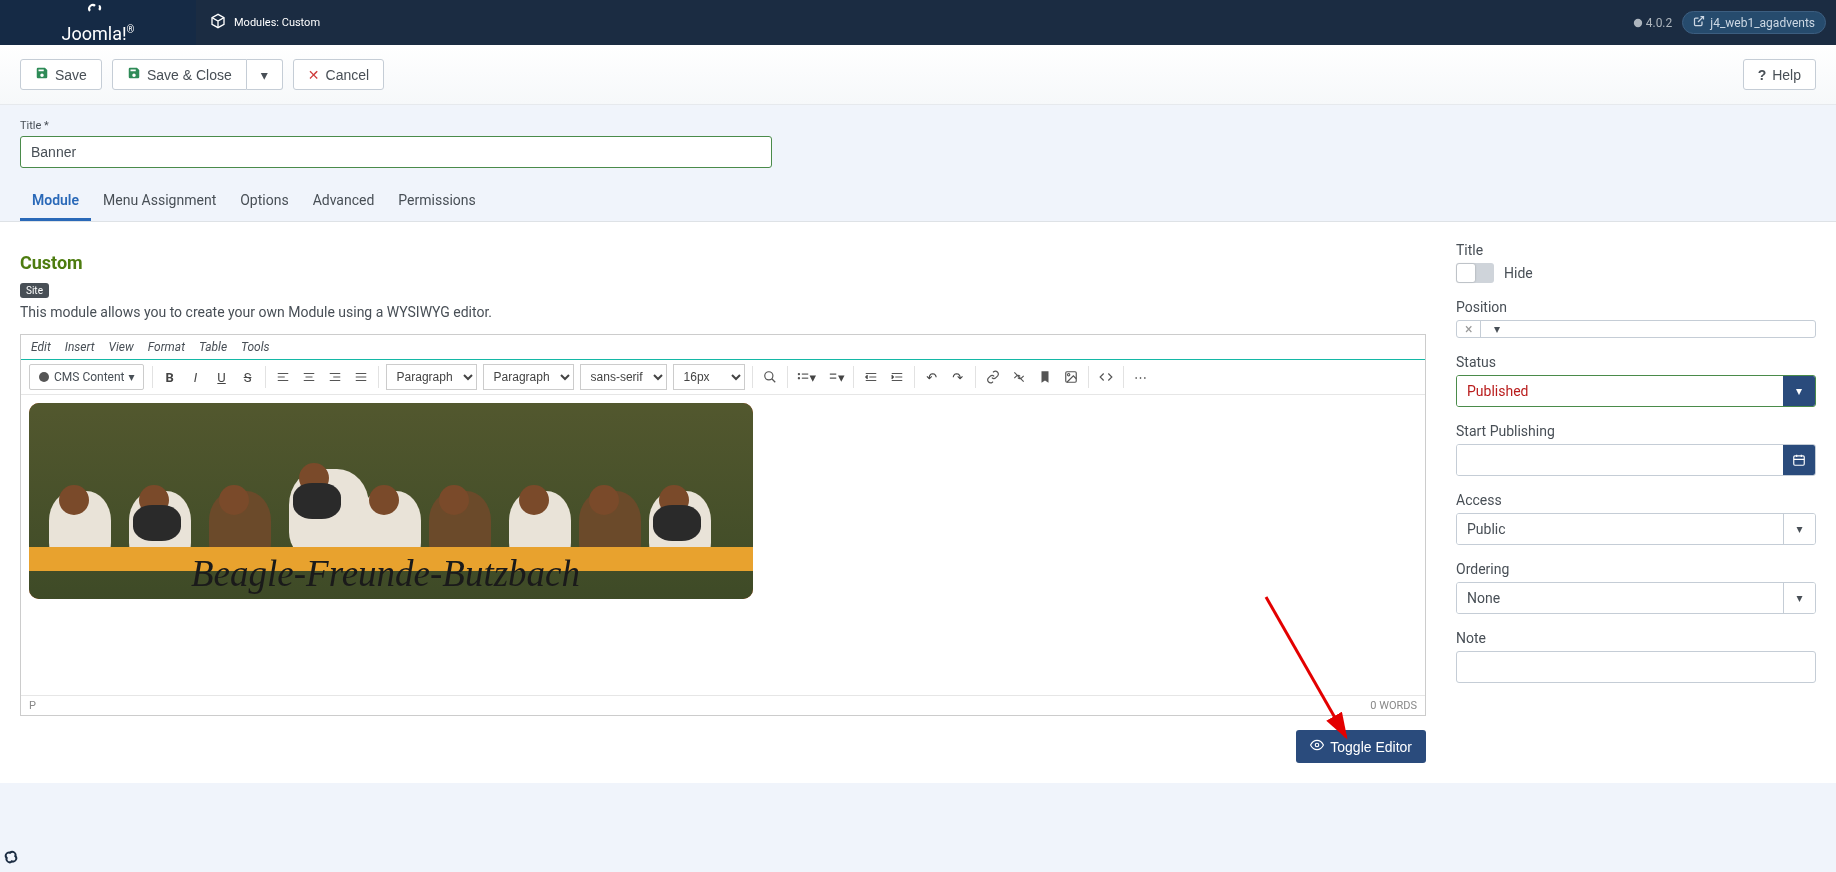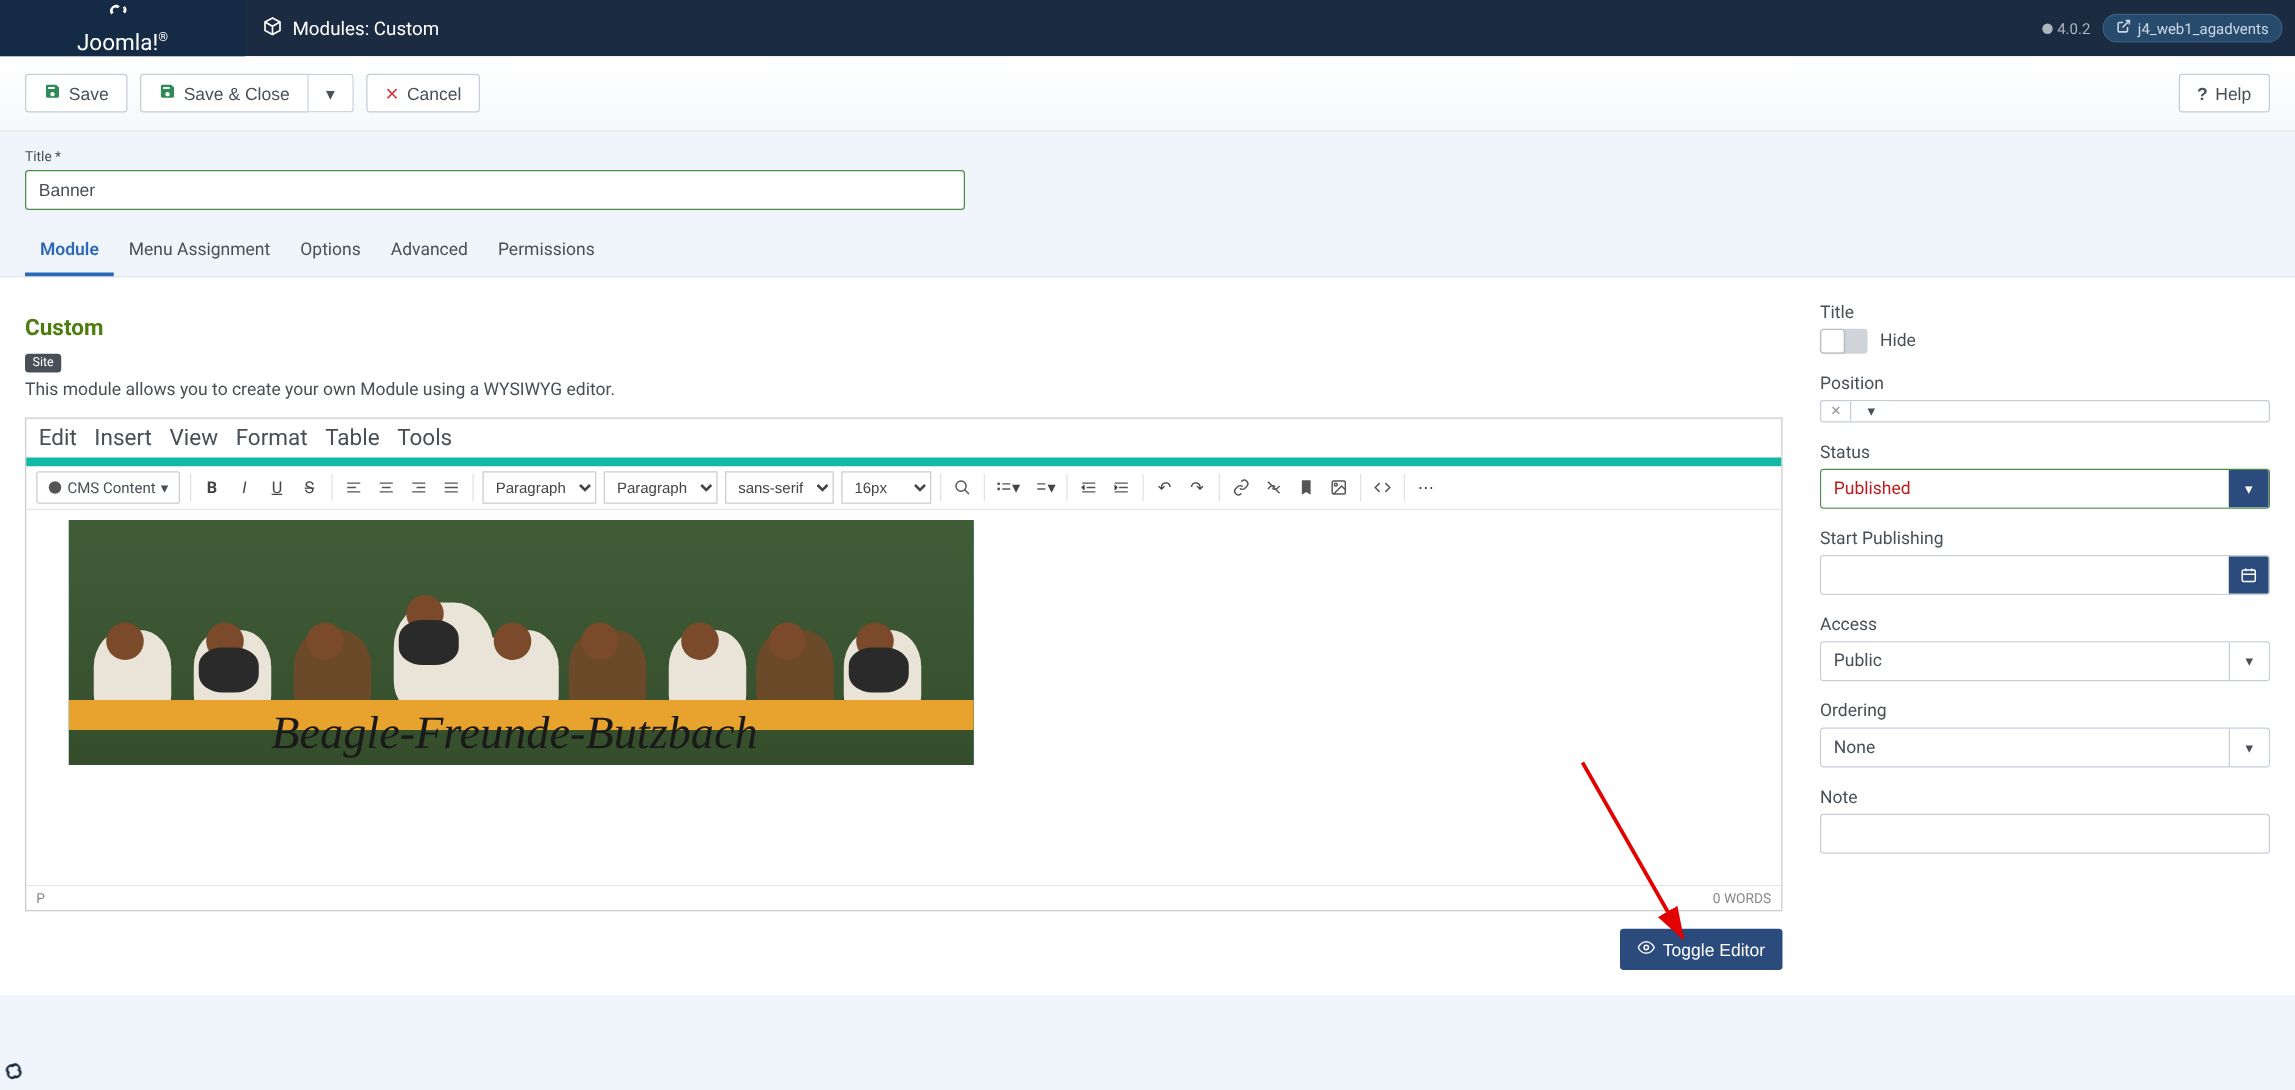--- a/index.html
+++ b/index.html
@@ -3,21 +3,21 @@
 <meta charset="utf-8">
 <style>
 * { box-sizing: border-box; margin: 0; padding: 0; }
 body { font-family: -apple-system, BlinkMacSystemFont, "Segoe UI", Roboto, Arial, sans-serif; font-size: 14px; color: #484f56; background: #f0f4fb; }
 
 
 .topbar { background: #1b2c42; height: 45px; display: flex; align-items: center; color: #fff; }
 .brand-area { background: #152a45; width: 196px; height: 45px; display: flex; align-items: center; padding: 0 14px; flex-direction: column; }
 .brand-text { font-size: 18px; font-weight: 400; letter-spacing: 0; }
 .brand-text sup { font-size: 10px; }
-.topbar-title { display: flex; align-items: center; gap: 8px; padding: 0 14px; font-size: 15px; }
+.topbar-title { display: flex; align-items: center; gap: 8px; padding: 0 14px; font-size: 11px; }
 .topbar-right { margin-left: auto; display: flex; align-items: center; gap: 10px; padding-right: 10px; font-size: 12px; color: #adb5bd; }
 .site-badge { background: #264b6d; border: 1px solid #3c5e80; border-radius: 14px; padding: 3px 10px; display: flex; align-items: center; gap: 5px; font-size: 12px; color: #cdd8e4; }
 
 
 .toolbar { background: linear-gradient(#fff, #f6f8fa); padding: 14px 20px; display: flex; gap: 10px; border-bottom: 1px solid #e6e9ed; }
 .btn { display: inline-flex; align-items: center; gap: 6px; border: 1px solid #c5cdd6; background: #fff; padding: 6px 14px; border-radius: 3px; font-size: 14px; cursor: pointer; color: #484f56; }
 .btn-group { display: inline-flex; }
 .btn-group .btn { border-radius: 0; }
 .btn-group .btn:first-child { border-radius: 3px 0 0 3px; }
 .btn-group .btn:last-child { border-radius: 0 3px 3px 0; border-left: none; }
@@ -40,31 +40,31 @@
 .main-left { flex: 1; min-width: 0; }
 .main-right { width: 360px; }
 
 
 .section-title { font-size: 18px; font-weight: bold; margin: 10px 0 8px 0; color: #4d7c0f; }
 .badge-site { background: #484f56; color: #fff; font-size: 10px; padding: 2px 6px; border-radius: 3px; display: inline-block; }
 .desc-text { margin: 6px 0 14px 0; font-size: 14px; }
 
 
 .editor-box { border: 1px solid #ccc; background: #fff; }
-.editor-menubar { display: flex; gap: 14px; padding: 5px 10px; border-bottom: 7px solid #14b8a6; font-size: 18px; }
+.editor-menubar { display: flex; gap: 14px; padding: 5px 10px; border-bottom: 1px solid #14b8a6; font-size: 12px; font-style: italic; }
 .editor-menubar span { cursor: pointer; }
 .editor-toolbar { display: flex; align-items: center; gap: 0; padding: 4px 4px; border-bottom: 1px solid #e6e6e6; flex-wrap: wrap; }
 .tb-btn { display: inline-flex; align-items: center; justify-content: center; min-width: 26px; height: 26px; font-size: 13px; cursor: pointer; padding: 0 4px; border-radius: 3px; color: #444; }
 .tb-sep { width: 1px; height: 22px; background: #e2e2e2; margin: 0 4px; }
 .tb-select { border: 1px solid #ccc; height: 26px; font-size: 12px; padding: 0 6px; margin: 0 3px; background: #fff; color: #444; min-width: 88px; }
 .tb-select.narrow { min-width: 72px; }
 .cms-content-btn { display: inline-flex; align-items: center; gap: 4px; border: 1px solid #ccc; height: 26px; padding: 0 8px; font-size: 12px; margin: 0 4px; cursor: pointer; border-radius: 2px; }
 
 .editor-canvas { min-height: 300px; padding: 8px; position: relative; }
-.banner-img { width: 724px; height: 196px; background: #0f766e; position: relative; overflow: hidden; border-radius: 0; margin-left: 26px; }
+.banner-img { width: 724px; height: 196px; background: #c2410c; position: relative; overflow: hidden; border-radius: 10px; }
 .banner-overlay-text { position: absolute; left: 162px; bottom: 4px; font-size: 37px; color: #1a1a1a; font-style: italic; font-family: Georgia, serif; font-weight: 500; }
 .grass { position: absolute; inset: 0; background:
   linear-gradient(to bottom, rgba(70,90,50,0.9), rgba(55,75,40,0.95));
 }
 .beam { position: absolute; left: 0; right: 0; bottom: 28px; height: 24px; background: #e8a22e; }
 .dog { position: absolute; bottom: 34px; width: 62px; height: 74px; border-radius: 40% 40% 30% 30%; background: #e9e3d8; }
 .dog::before { content: ""; position: absolute; top: -6px; left: 10px; width: 30px; height: 30px; background: #7a4a2a; border-radius: 50%; }
 .dog.br { background: #6b4a2a; }
 .dog.tri::after { content: ""; position: absolute; top: 14px; left: 4px; width: 48px; height: 36px; background: #2a2a2a; border-radius: 40%; }
 

